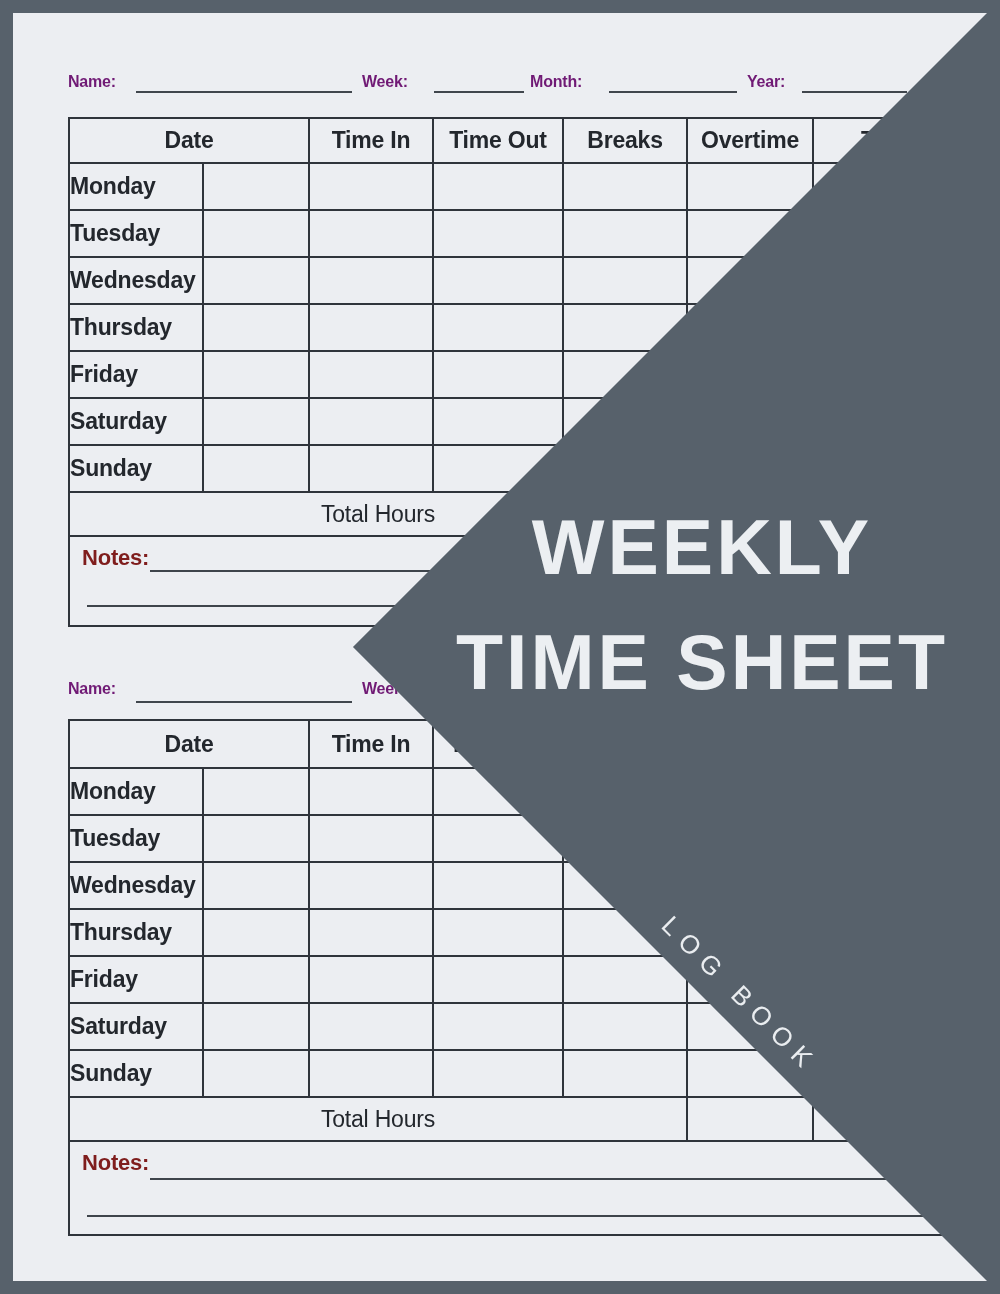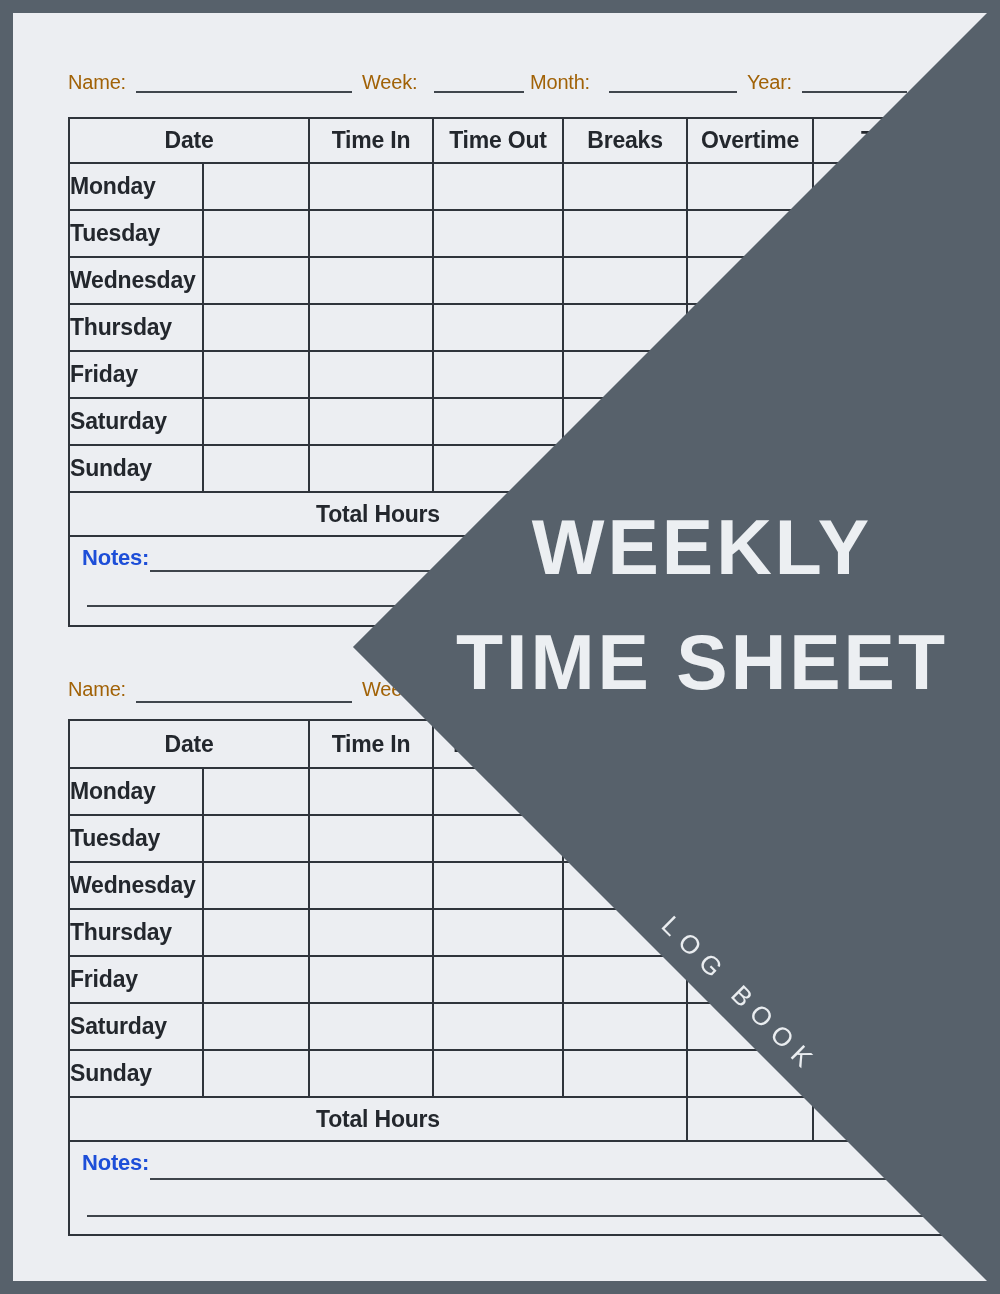--- a/index.html
+++ b/index.html
@@ -10,46 +10,46 @@
     overflow:hidden;
   }
   .page{
     position:absolute;left:13px;top:13px;width:974px;height:1268px;
     background:#ECEEF2;
   }
   
   .fieldrow{position:absolute;left:0;top:0;width:974px;height:36px;}
   .flabel{
     position:absolute;top:0;height:24px;line-height:24px;
-    font-size:20px;font-weight:400;color:#a16207;letter-spacing:-0.2px;
+    font-size:16px;font-weight:700;color:#701a75;letter-spacing:-0.2px;
   }
   .fline{position:absolute;height:0;border-bottom:2px solid #40464D;}
   
   .sheet-table{
     position:absolute;border-collapse:collapse;table-layout:fixed;
     width:892px;background:transparent;
   }
   .sheet-table th,.sheet-table td{
     border:2px solid #2F343B;padding:0;margin:0;
     font-size:23px;color:#23272D;background:transparent;
   }
   .sheet-table th{font-weight:700;letter-spacing:-0.2px;}
   .day-cell{
     text-align:left;padding-left:13px;font-weight:700;font-size:22px;
     letter-spacing:-0.2px;
   }
-  .total-cell{font-weight:700;text-align:center;letter-spacing:-0.2px;}
+  .total-cell{font-weight:400;text-align:center;letter-spacing:-0.2px;}
   
   .notes-box{
     position:absolute;width:892px;box-sizing:border-box;
     border:2px solid #2F343B;border-top:none;
   }
   .notes-label{
     position:absolute;left:12px;top:10px;font-size:22px;font-weight:700;
-    color:#1d4ed8;letter-spacing:-0.2px;
+    color:#7f1d1d;letter-spacing:-0.2px;
   }
   .notes-line{position:absolute;height:0;border-bottom:2px solid #3E444B;}
   
   .triangle{
     position:absolute;left:0;top:0;width:974px;height:1268px;
     background:#57616B;
     clip-path:polygon(100% 0, 34.9% 50%, 100% 100%);
     z-index:5;
   }
   .cover-title{

